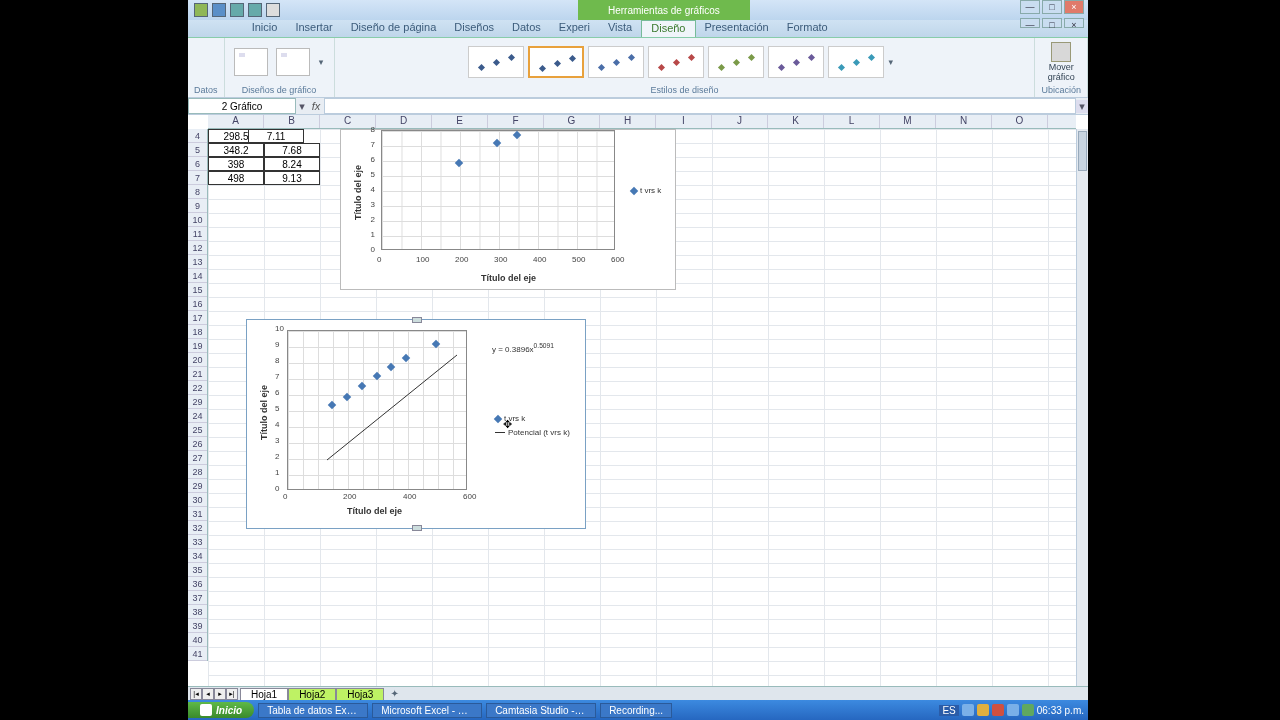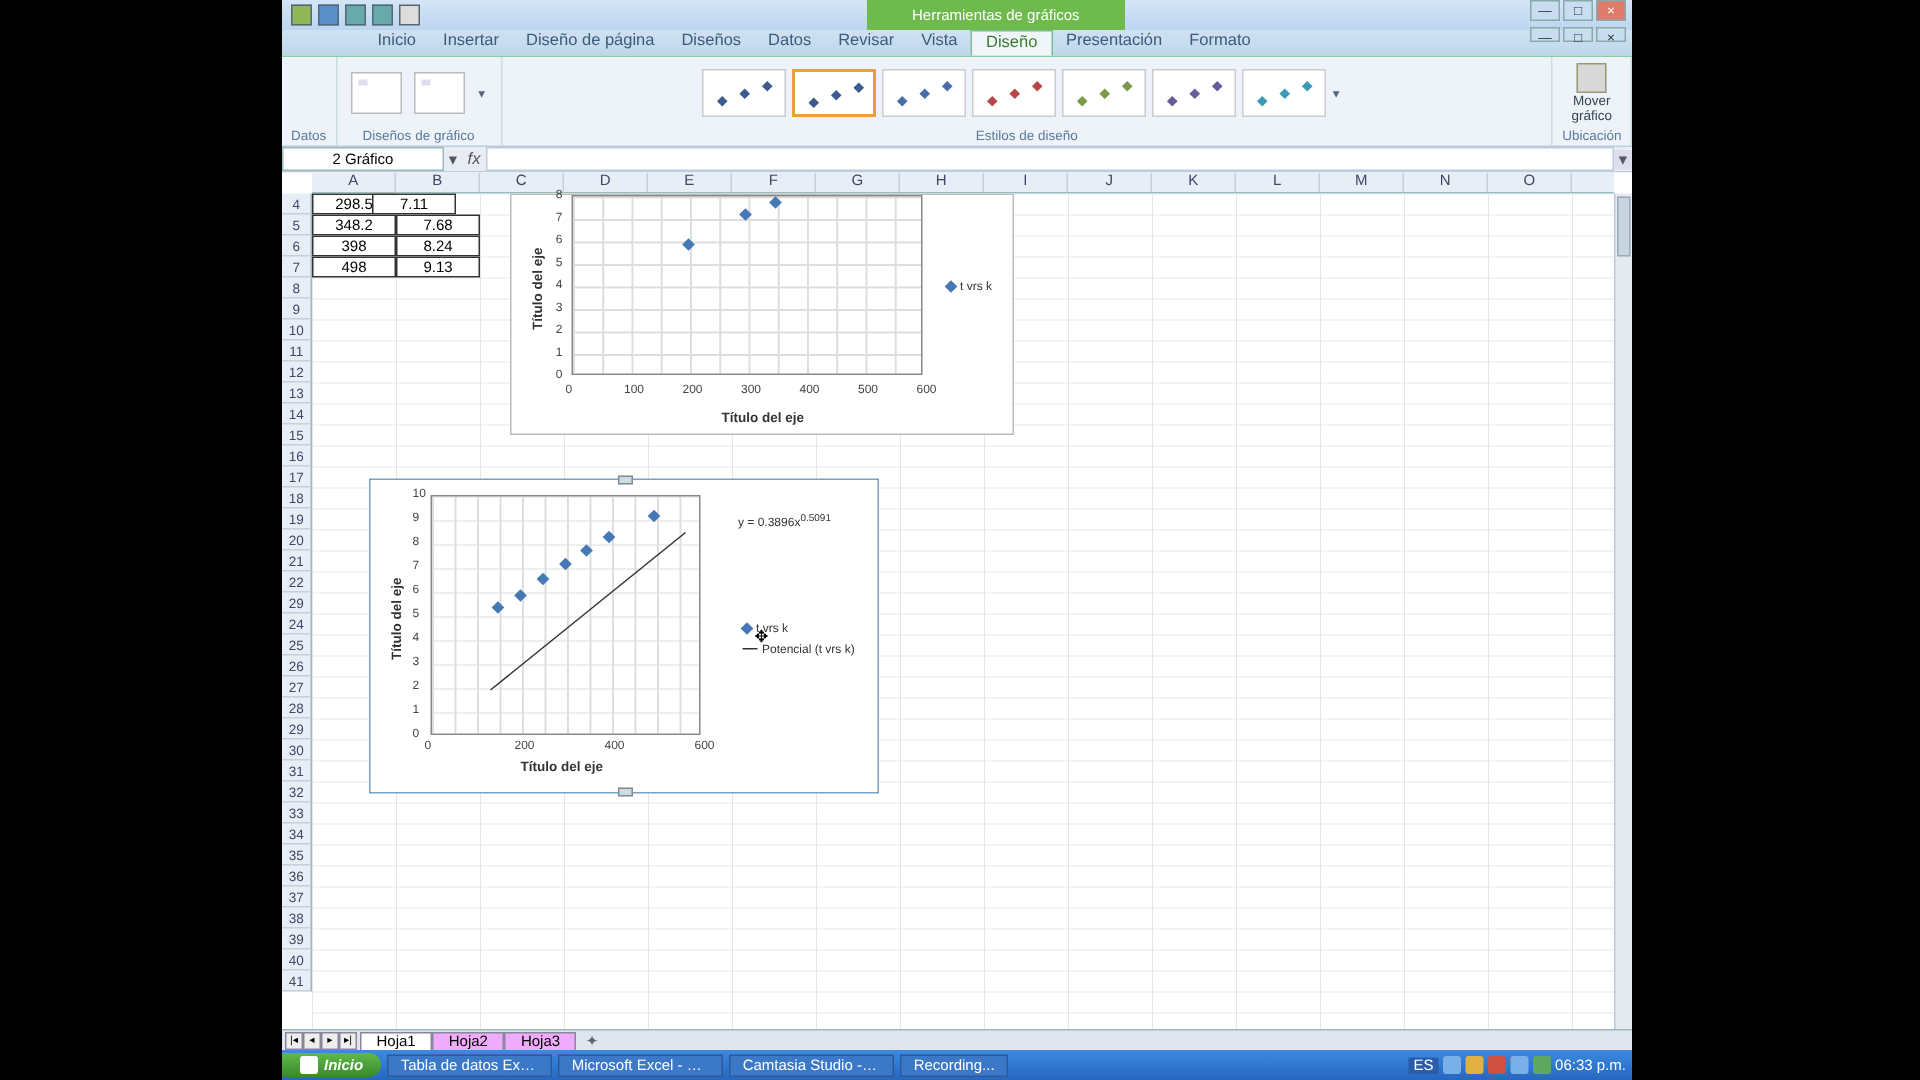--- a/index.html
+++ b/index.html
@@ -51,21 +51,21 @@
 .tick { position:absolute; font-size:8px; color:#444; }
 .pt { position:absolute; width:6px; height:6px; background:#4678b4; transform:rotate(45deg); margin:-3px 0 0 -3px; }
 .legend-item { position:absolute; font-size:8px; color:#333; display:flex; align-items:center; gap:3px; }
 .legend-sw { width:6px; height:6px; background:#4678b4; transform:rotate(45deg); }
 .trend { position:absolute; font-size:8px; color:#333; }
 svg.tline { position:absolute; left:0; top:0; pointer-events:none; }
 .sheet-tabs { height:14px; background:#dfe6ed; display:flex; align-items:center; font-size:10px; border-top:1px solid #9bb; }
 .stab-nav { display:flex; gap:0; padding:0 2px; }
 .stab-nav span { width:12px; height:12px; border:1px solid #889; background:#eee; font-size:7px; text-align:center; line-height:10px; cursor:pointer; }
 .stab { padding:0 10px; background:#fff; border:1px solid #889; border-bottom:none; cursor:pointer; }
-.stab.inact { background:#f0abfc; }
+.stab.inact { background:#bef264; }
 .status { height:18px; background:linear-gradient(#d5e3f0,#bcd2e6); display:flex; align-items:center; font-size:10px; color:#345; padding:0 6px; border-top:1px solid #9bb; }
 .status .sp { flex:1; }
 .status .itm { margin:0 6px; }
 .vscroll { position:absolute; right:0; top:14px; bottom:0; width:12px; background:#e5eaf0; border-left:1px solid #bcd; }
 .vscroll .th { position:absolute; left:1px; right:1px; top:2px; height:40px; background:#c8d4e0; border:1px solid #9ab; }
 .taskbar { position:absolute; left:188px; bottom:0; width:900px; height:20px; background:linear-gradient(#3c8ae0,#2667c0); display:flex; align-items:center; font-size:10px; color:#fff; }
 .start { background:linear-gradient(#5fb948,#3a8a2b); padding:2px 12px; border-radius:0 8px 8px 0; font-style:italic; font-weight:bold; display:flex; align-items:center; gap:4px; }
 .tb-btn { background:#3b78c8; border:1px solid #2a5a9a; padding:1px 8px; margin-left:4px; max-width:110px; white-space:nowrap; overflow:hidden; text-overflow:ellipsis; cursor:pointer; }
 .tray { margin-left:auto; display:flex; align-items:center; gap:3px; padding-right:4px; }
 .tray span.ic { width:12px; height:12px; background:#7ab0e8; border-radius:2px; }
@@ -98,21 +98,21 @@
     </div>
   </div>
 
   <div class="tabs" id="tabs-row">
       <div class="tab file">Archivo</div>
       <div class="tab">Inicio</div>
       <div class="tab">Insertar</div>
       <div class="tab">Diseño de página</div>
       <div class="tab">Diseños</div>
       <div class="tab">Datos</div>
-      <div class="tab">Revisar</div>
+      <div class="tab">Experi</div>
       <div class="tab">Vista</div>
       <div class="tab active">Diseño</div>
       <div class="tab">Presentación</div>
       <div class="tab">Formato</div>
     </div>
 
   <div class="ribbon">
     <div class="grp">
       <div class="grp-label">Datos</div>
     </div>

